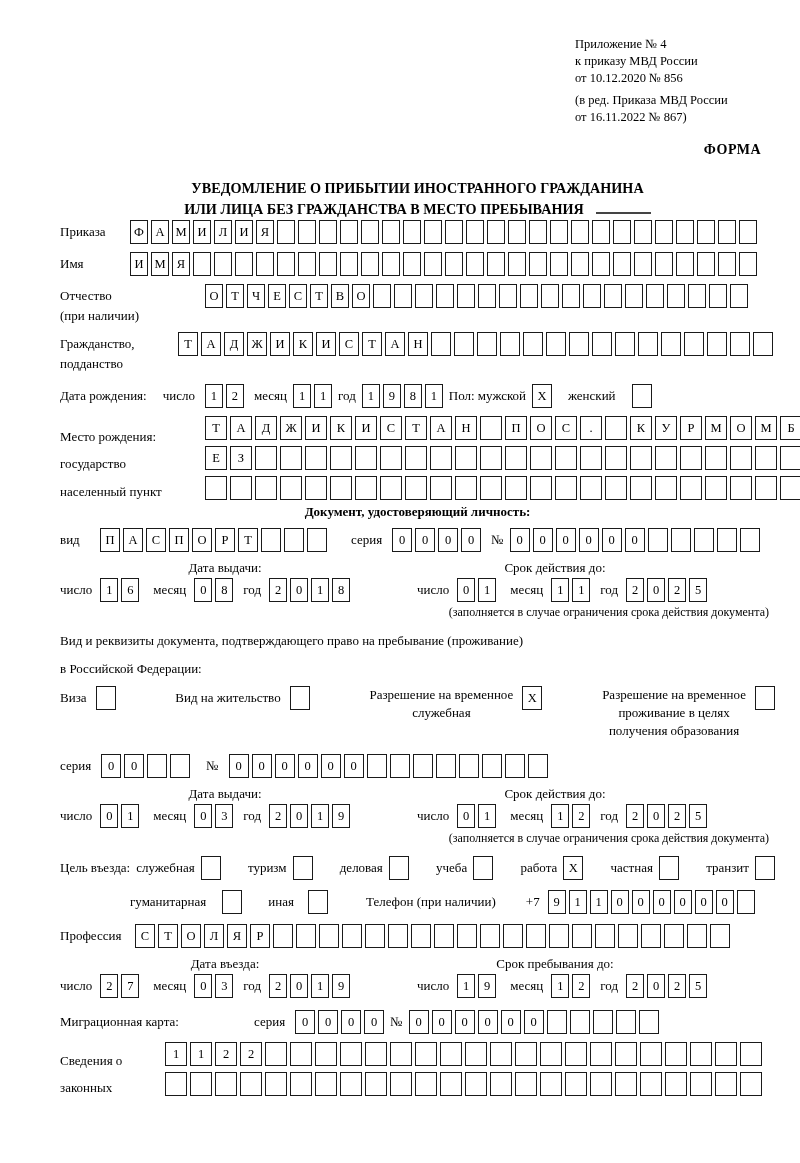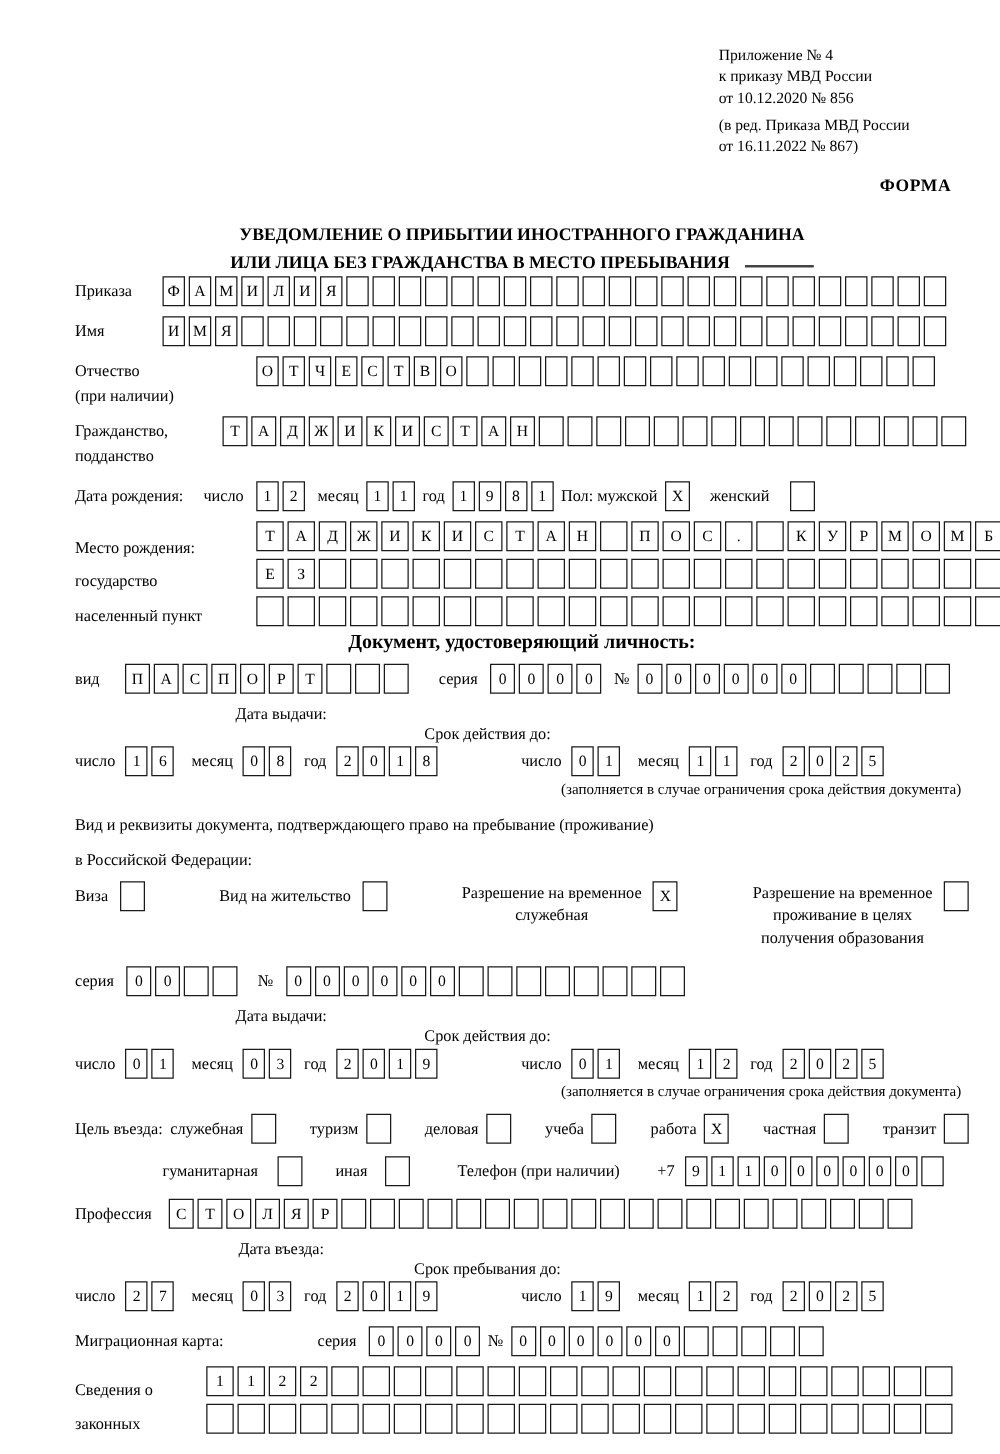--- a/index.html
+++ b/index.html
@@ -26,24 +26,24 @@
   .boxes.mid .box{width:20px;}
   .boxes.wide .box{width:22px;}
   .boxes.cb .box{width:20px;}
   .w70{width:70px;} .w118{width:118px;} .w145{width:145px;} .w105{width:105px;}
 
   .tok{font-size:13px;line-height:24px;}
   .inline-row{display:flex;align-items:flex-start;margin-bottom:8px;}
   .inline-row .gap6{width:6px;} .inline-row .gap10{width:10px;} .inline-row .gap16{width:16px;}
   .inline-row .gap24{width:24px;}
 
-  .center-bold{text-align:center;font-weight:bold;font-size:16px;margin:4px 0 8px 0;}
+  .center-bold{text-align:center;font-weight:bold;font-size:13px;margin:4px 0 8px 0;}
 
   
-  .dhead{display:flex;font-size:13px;margin-top:4px;flex-direction:column;}
+  .dhead{display:flex;font-size:13px;margin-top:4px;}
   .dhead .lh{width:330px;text-align:center;}
   .dhead .rh{flex:1;text-align:center;padding-right:55px;}
   .drow{display:flex;justify-content:space-between;padding-right:68px;margin-top:2px;}
   .dgroup{display:flex;align-items:flex-start;}
   .dgroup .tok{margin-right:8px;}
   .dgroup .tok.mid{margin-left:14px;}
   .dgroup .tok.yr{margin-left:10px;}
   .note{font-size:12px;text-align:right;padding-right:6px;margin:3px 0 10px 0;}
 
   .plain{font-size:13px;line-height:22px;}

